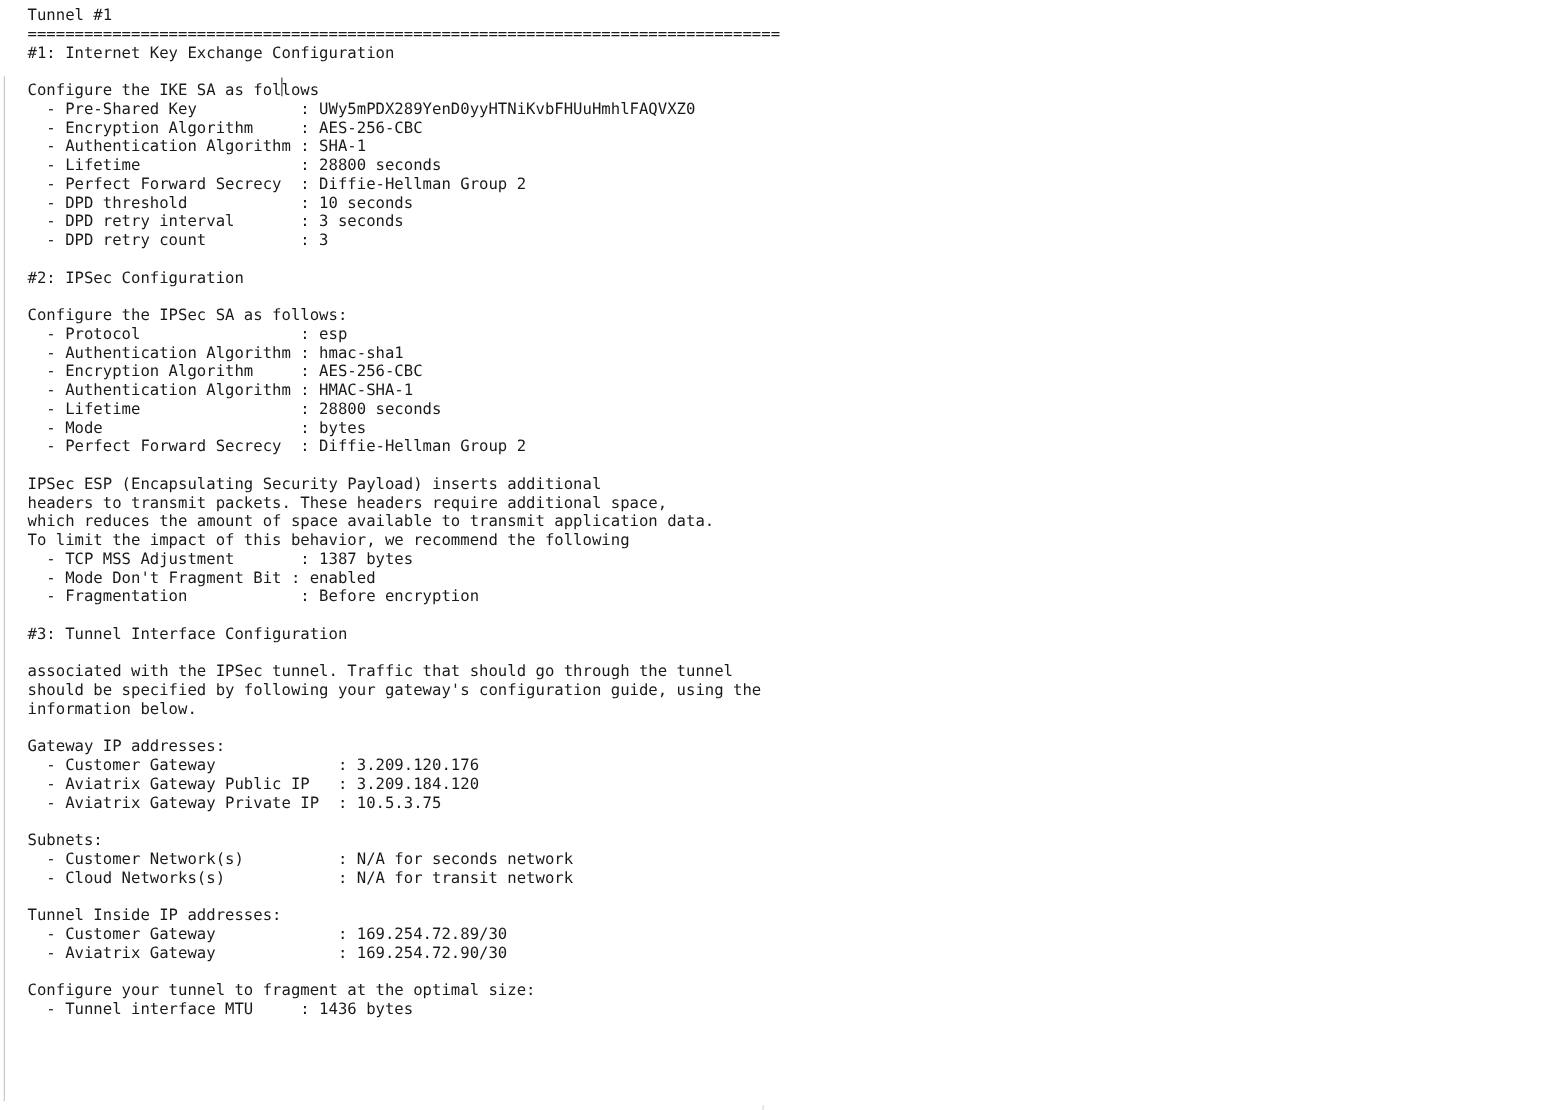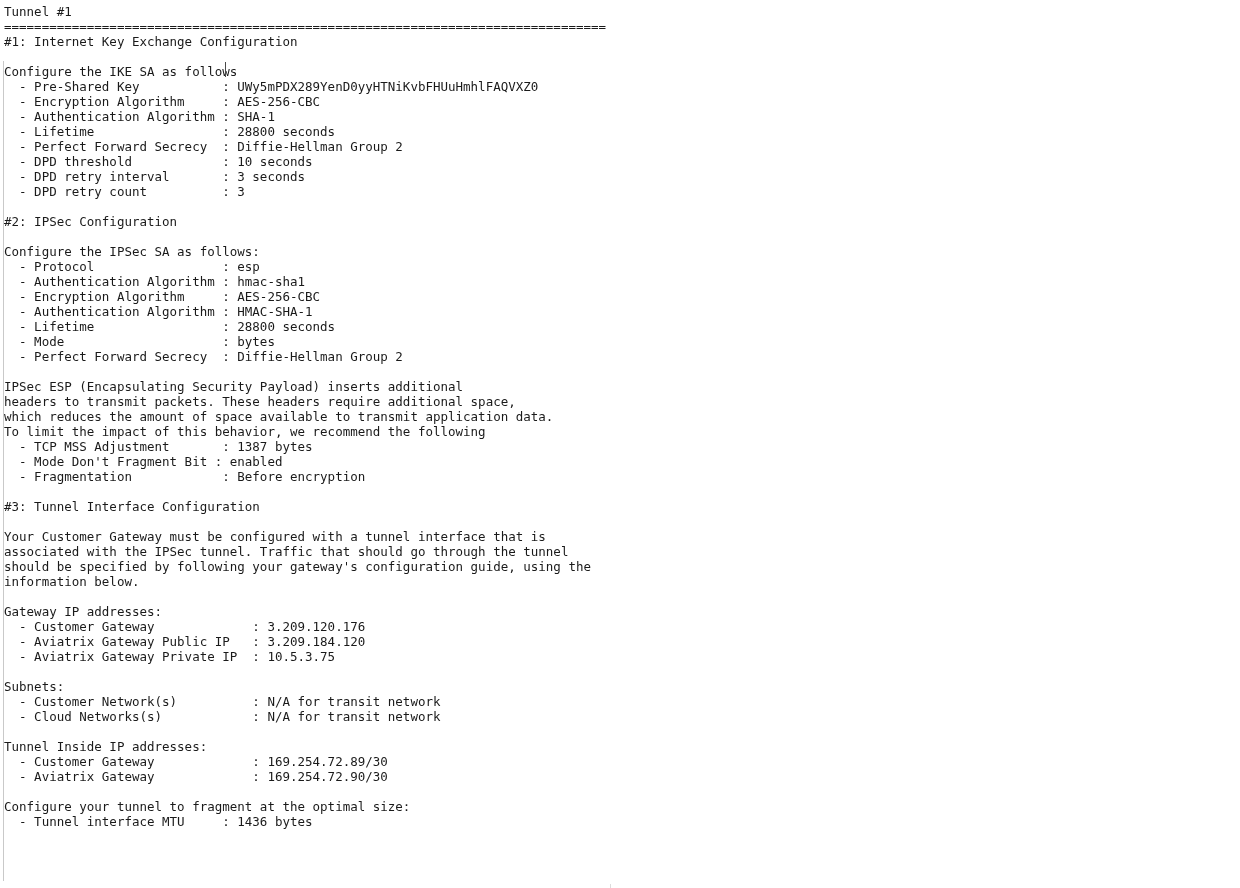--- a/index.html
+++ b/index.html
@@ -11,21 +11,21 @@
     width: 1240px;
     height: 888px;
     font-family: "DejaVu Sans Mono", "Liberation Mono", monospace;
     font-size: 12.5px;
     line-height: 15px;
     color: #1a1a1a;
     overflow: hidden;
   }
   #doc {
     position: relative;
-    padding: 4px 0 0 0;
+    padding: 4px 0 0 18px;
     box-sizing: border-box;
     height: 652px;
   }
   .line {
     white-space: pre;
     padding-left: 4px;
     min-height: 15px;
   }
   
   .edge-rule {
@@ -89,32 +89,31 @@
   <div class="line">IPSec ESP (Encapsulating Security Payload) inserts additional</div>
   <div class="line">headers to transmit packets. These headers require additional space,</div>
   <div class="line">which reduces the amount of space available to transmit application data.</div>
   <div class="line">To limit the impact of this behavior, we recommend the following</div>
   <div class="line">  - TCP MSS Adjustment       : 1387 bytes</div>
   <div class="line">  - Mode Don't Fragment Bit : enabled</div>
   <div class="line">  - Fragmentation            : Before encryption</div>
   <div class="line blank"></div>
   <div class="line">#3: Tunnel Interface Configuration</div>
   <div class="line blank"></div>
-  <div class="line">Your Customer Gateway must be configured with a tunnel interface that is</div>
   <div class="line">associated with the IPSec tunnel. Traffic that should go through the tunnel</div>
   <div class="line">should be specified by following your gateway's configuration guide, using the</div>
   <div class="line">information below.</div>
   <div class="line blank"></div>
   <div class="line">Gateway IP addresses:</div>
   <div class="line">  - Customer Gateway             : 3.209.120.176</div>
   <div class="line">  - Aviatrix Gateway Public IP   : 3.209.184.120</div>
   <div class="line">  - Aviatrix Gateway Private IP  : 10.5.3.75</div>
   <div class="line blank"></div>
   <div class="line">Subnets:</div>
-  <div class="line">  - Customer Network(s)          : N/A for transit network</div>
+  <div class="line">  - Customer Network(s)          : N/A for seconds network</div>
   <div class="line">  - Cloud Networks(s)            : N/A for transit network</div>
   <div class="line blank"></div>
   <div class="line">Tunnel Inside IP addresses:</div>
   <div class="line">  - Customer Gateway             : 169.254.72.89/30</div>
   <div class="line">  - Aviatrix Gateway             : 169.254.72.90/30</div>
   <div class="line blank"></div>
   <div class="line">Configure your tunnel to fragment at the optimal size:</div>
   <div class="line">  - Tunnel interface MTU     : 1436 bytes</div>
 
   <div class="indent-guide"></div>

